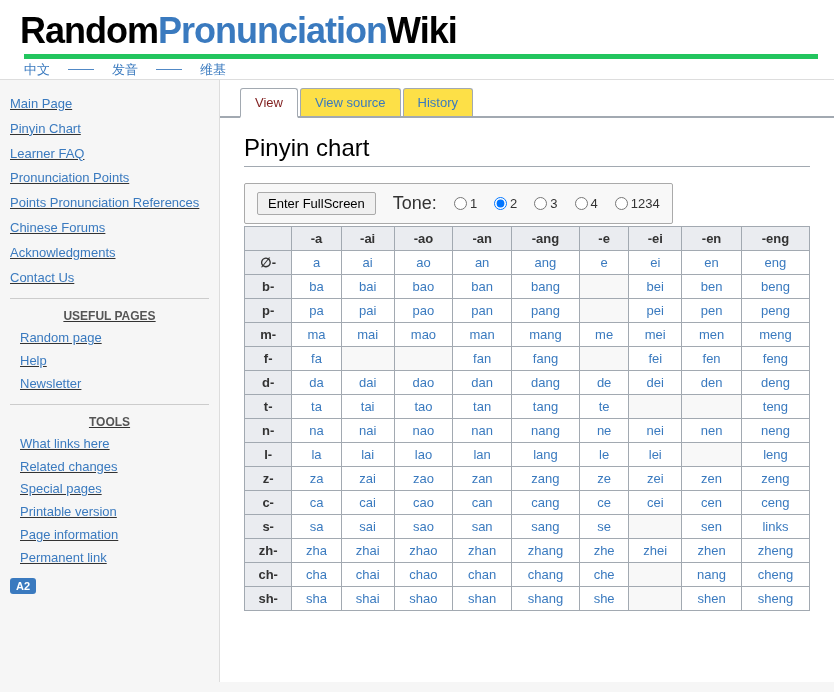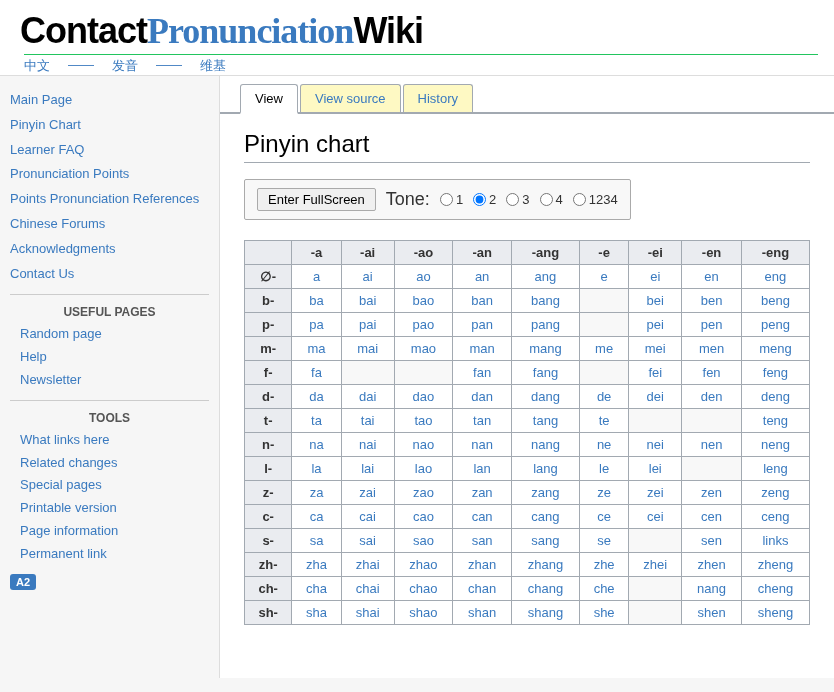--- a/index.html
+++ b/index.html
@@ -17,48 +17,49 @@
       display: flex;
       align-items: center;
       padding-bottom: 6px;
     }
     #logo-text {
       font-size: 36px;
       font-weight: bold;
       color: #000;
       letter-spacing: -1px;
     }
-    #logo-text span.blue { color: #3a7abf; font-family: Liberation Serif, serif; }
+    #logo-text span.blue { color: #3a7abf; }
     #logo-subtitle {
       display: flex;
       gap: 18px;
       font-size: 13px;
       margin-left: 4px;
       margin-top: -4px;
-      border-top: 1px solid #22c55e;
+      border-top: 5px solid #22c55e;
       padding-top: 2px;
       width: 100%;
     }
     #logo-subtitle span { color: #3a7abf; }
     #logo-subtitle .divider { color: #3a7abf; }
 
     
     #layout {
       display: flex;
       min-height: calc(100vh - 90px);
     }
 
     
     #sidebar {
       width: 220px;
       min-width: 220px;
       background: #f6f6f6;
       border-right: 1px solid #ddd;
       padding: 12px 10px;
       font-size: 13px;
+      text-decoration: underline;
     }
     .sidebar-nav a {
       display: block;
       color: #3a7abf;
       text-decoration: none;
       padding: 2px 0;
       line-height: 1.6;
     }
     .sidebar-section-title {
       font-size: 12px;
@@ -103,28 +104,28 @@
       padding: 0 20px;
       gap: 2px;
       padding-top: 8px;
     }
     .tab {
       padding: 6px 14px;
       cursor: pointer;
       font-size: 13px;
       border: 1px solid #a2a9b1;
       border-bottom: none;
-      background: #fef9c3;
+      background: #fde047;
       color: #3a7abf;
       text-decoration: none;
       border-radius: 3px 3px 0 0;
     }
     .tab.active {
       background: #fff;
-      color: #000000;
+      color: #7f1d1d;
       border-bottom: 2px solid #fff;
       margin-bottom: -2px;
       font-weight: normal;
     }
 
     
     #content {
       padding: 16px 24px;
     }
     #page-title-el {
@@ -133,22 +134,22 @@
       color: #000;
       border-bottom: 1px solid #a2a9b1;
       margin-bottom: 16px;
       padding-bottom: 4px;
     }
 
     
     #controls {
       display: flex;
       align-items: center;
-      gap: 10px;
-      margin-bottom: 20px;
+      gap: 17px;
+      margin-bottom: 2px;
       border: 1px solid #aaa;
       padding: 8px 12px;
       background: #f8f8f8;
       border-radius: 2px;
       width: fit-content;
     }
     #fullscreen-btn {
       background: #f0f0f0;
       border: 1px solid #aaa;
       padding: 3px 10px;
@@ -195,21 +196,21 @@
       color: #3a7abf;
     }
     #pinyin-table td.empty { background: #f8f8f8; }
   </style>
 </head>
 <body>
 
 <div id="header">
   <div id="logo-area">
     <div id="logo-text">
-      <span>Contact</span><span class="blue">Pronunciation</span><span>Wiki</span>
+      <span>Random</span><span class="blue">Pronunciation</span><span>Wiki</span>
     </div>
   </div>
   <div id="logo-subtitle">
     <span>中文</span>
     <span class="divider">——</span>
     <span>发音</span>
     <span class="divider">——</span>
     <span>维基</span>
   </div>
 </div>

